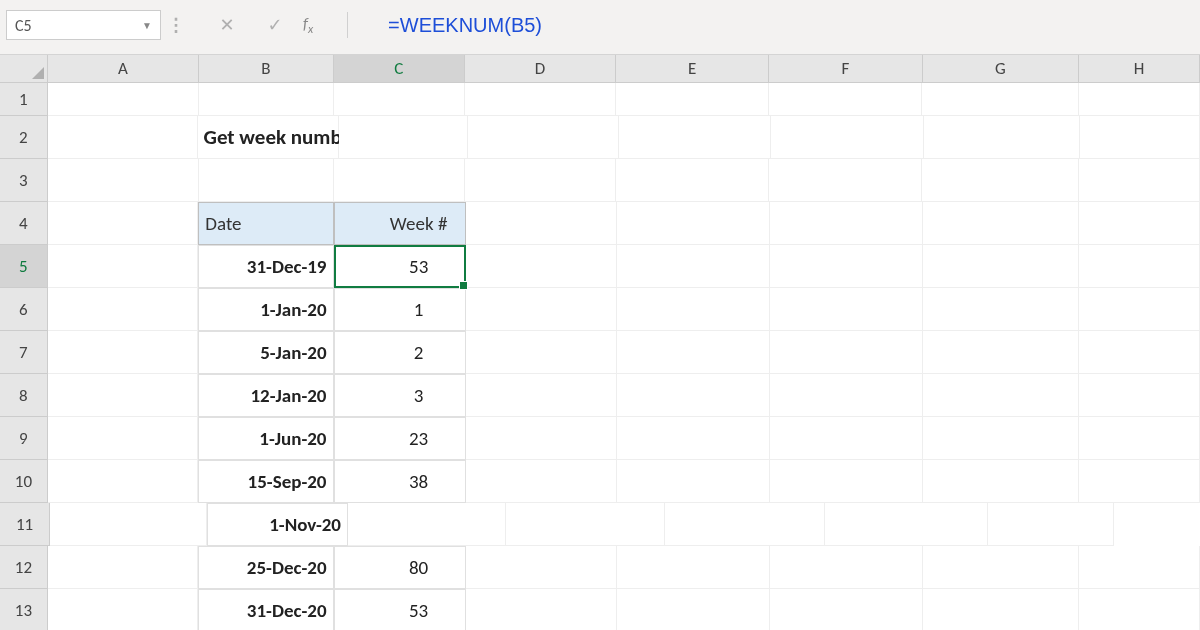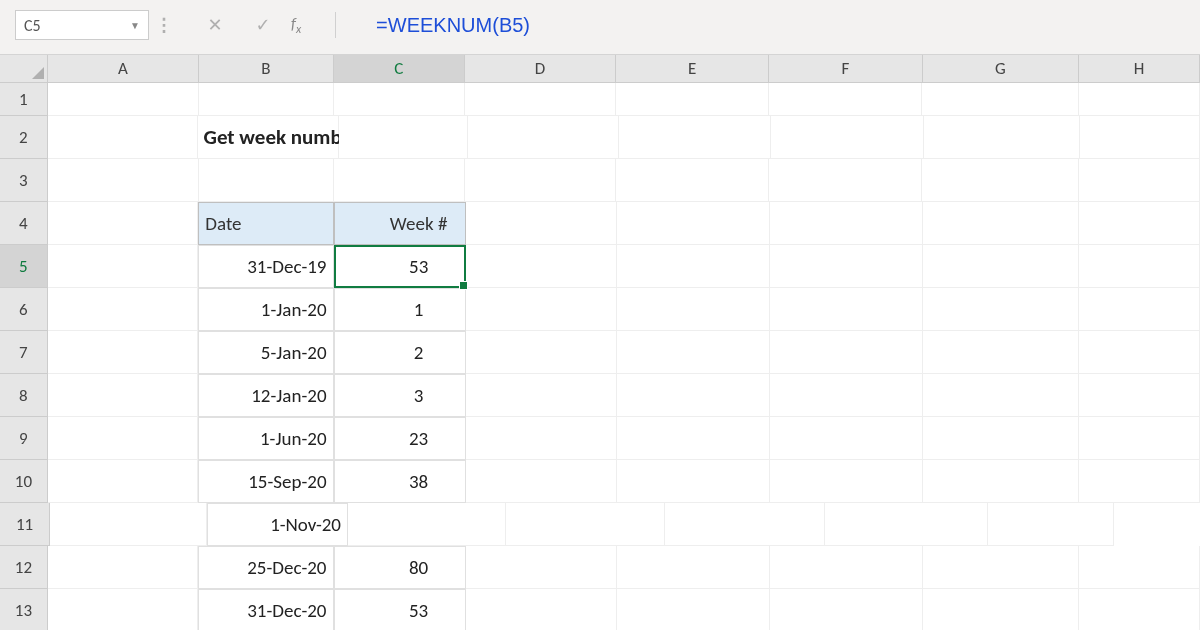--- a/index.html
+++ b/index.html
@@ -16,25 +16,25 @@
       background: #f3f2f1;
       border-bottom: 1px solid #d4d4d4;
       padding: 10px 0 14px 0;
     }
     .formula-bar {
       display: flex;
       align-items: center;
       height: 30px;
     }
     .name-box {
-      width: 134px;
+      width: 155px;
       height: 30px;
       background: #ffffff;
       border: 1px solid #cccccc;
-      margin-left: 15px;
+      margin-left: 6px;
       display: flex;
       align-items: center;
       padding: 0 8px;
       font-size: 16px;
       color: #555;
       justify-content: space-between;
     }
     .name-box-dropdown {
       color: #888;
       font-size: 10px;
@@ -145,20 +145,21 @@
       background: #ddebf7;
       border: 1px solid #bfbfbf;
       color: #333;
     }
     .cell.td {
       border: 1px solid #e0e0e0;
       background: #ffffff;
     }
     .cell.right {
       justify-content: flex-end;
+      font-weight: bold;
     }
     .cell.center {
       justify-content: center;
       padding-left: 44px;
     }
     .selected-cell {
       position: relative;
       border: 2px solid #107c41 !important;
       z-index: 5;
     }

